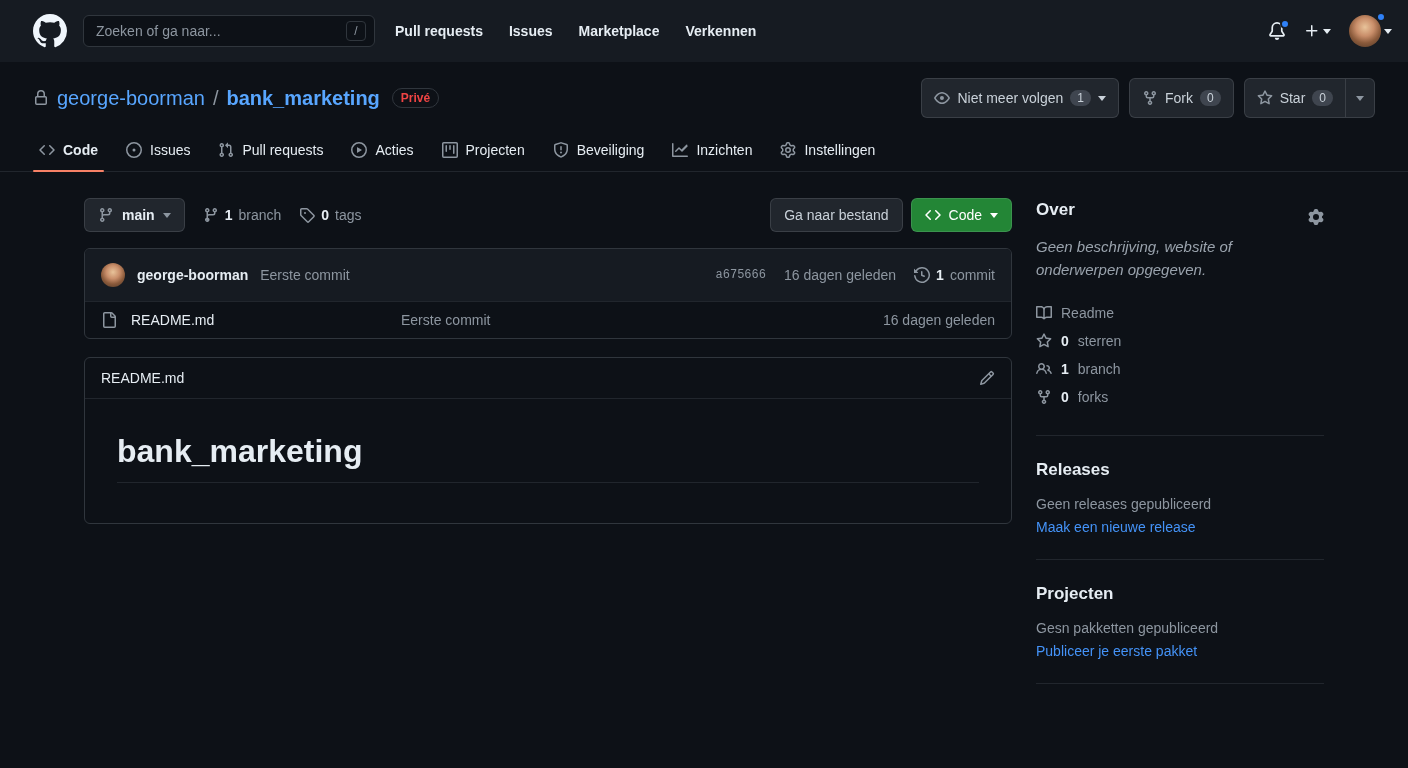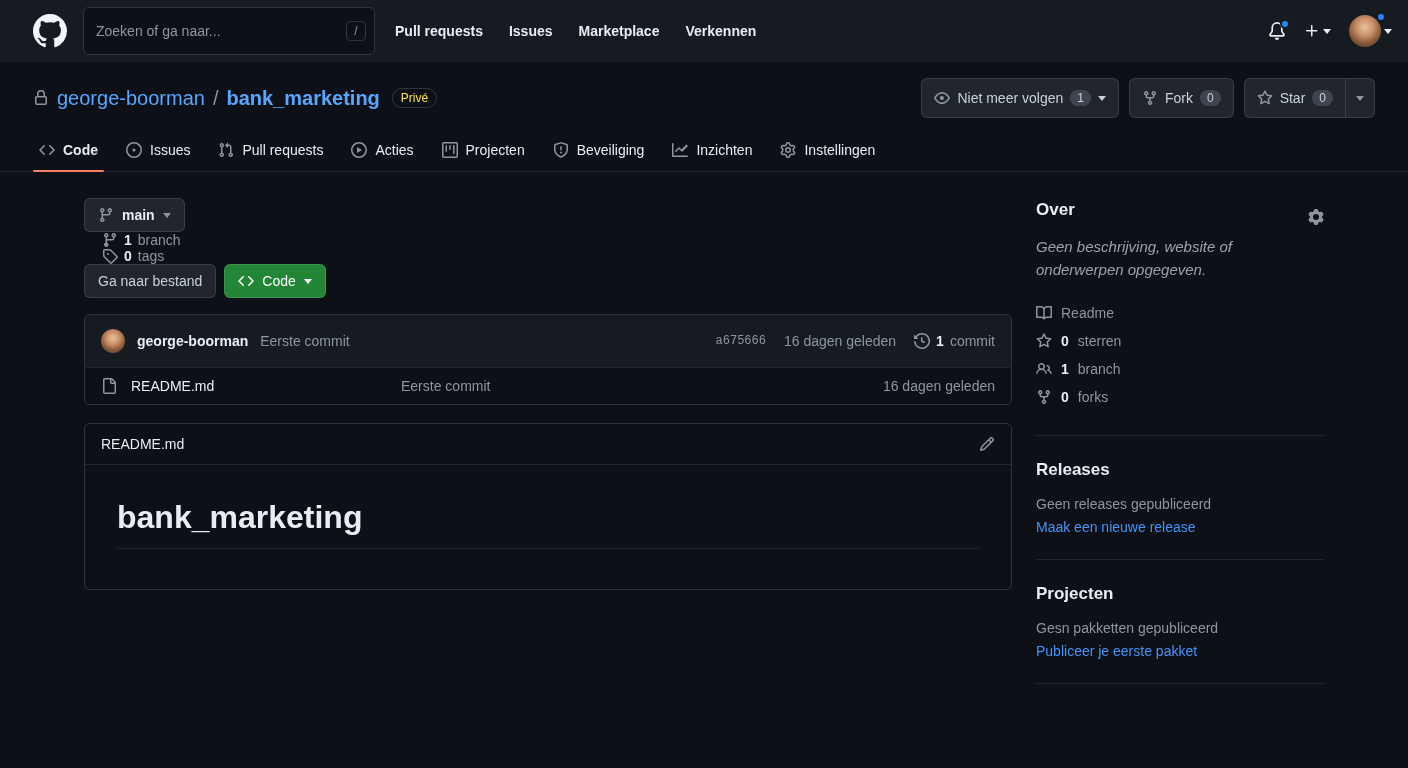--- a/index.html
+++ b/index.html
@@ -9,21 +9,21 @@
     background:#0d1117; color:#e6edf3; font-size:14px;
   }
   svg { display:block; fill:currentColor; }
   .muted { color:#8d96a0; }
   a { text-decoration:none; }
 
   
   .topbar { height:62px; background:#161b22; display:flex; align-items:center;
             padding:0 16px 0 33px; gap:16px; }
   .gh-logo { width:34px; height:34px; color:#f0f6fc; flex:none; cursor:pointer; }
-  .search-box { width:292px; height:48px; background:#0d1117;
+  .search-box { width:292px; height:32px; background:#0d1117;
     border:1px solid #30363d; border-radius:6px; display:flex; align-items:center;
     padding:0 8px 0 12px; gap:8px; }
   .search-box input { flex:1; background:transparent; border:none; outline:none;
     color:#e6edf3; font-size:14px; font-family:inherit; }
   .search-box input::placeholder { color:#8d96a0; }
   .slash-key { width:20px; height:20px; border:1px solid #30363d; border-radius:4px;
     color:#8d96a0; font-size:12px; display:flex; align-items:center; justify-content:center; }
   .top-nav { display:flex; gap:26px; margin-left:4px; }
   .top-nav a { color:#e6edf3; font-weight:700; font-size:14px; }
   .topbar-right { margin-left:auto; display:flex; align-items:center; gap:18px; }
@@ -37,22 +37,22 @@
   .avatar-sm { width:24px; height:24px; border-radius:50%; flex:none;
     background:radial-gradient(circle at 50% 38%, #e8c39a 0%, #c98e6a 35%, #8a5a3b 62%, #4a3526 100%); }
 
   
   .repo-header { display:flex; align-items:center; padding:16px 33px 10px; gap:10px; }
   .breadcrumb { display:flex; align-items:center; gap:8px; font-size:20px; }
   .breadcrumb .lock { color:#8d96a0; }
   .breadcrumb a { color:#58a6ff; }
   .breadcrumb .sep { color:#8d96a0; }
   .breadcrumb .repo-name { font-weight:700; }
-  .badge-pill { font-size:12px; color:#fde047; border:1px solid #30363d;
-    border-radius:999px; padding:2px 8px; margin-left:4px; }
+  .badge-pill { font-size:12px; color:#ef4444; border:1px solid #30363d;
+    border-radius:999px; padding:2px 8px; margin-left:4px;font-weight:bold; }
   .repo-actions { margin-left:auto; display:flex; gap:10px; }
   .action-btn { display:flex; align-items:stretch; background:#21262d;
     border:1px solid rgba(240,246,252,0.12); border-radius:6px; height:40px;
     color:#c9d1d9; font-size:14px; font-weight:500; cursor:pointer; }
   .action-btn .seg { display:flex; align-items:center; gap:7px; padding:0 12px; }
   .action-btn .seg + .seg { border-left:1px solid rgba(240,246,252,0.12); padding:0 10px; }
   .action-btn svg { color:#8d96a0; }
   .counter { background:rgba(110,118,129,0.4); border-radius:999px; font-size:12px;
     font-weight:500; padding:1px 7px; color:#c9d1d9; }
 
@@ -62,21 +62,21 @@
     color:#e6edf3; font-size:14px; cursor:pointer; position:relative; }
   .tab svg { color:#8d96a0; }
   .tab.active { font-weight:700; }
   .tab.active::after { content:""; position:absolute; left:8px; right:8px; bottom:-1px;
     height:2px; background:#f78166; border-radius:3px; }
 
   
   .container { width:1240px; margin:26px auto 0; display:grid;
     grid-template-columns:1fr 288px; column-gap:24px; }
 
-  .branch-row { display:flex; align-items:flex-start; margin-bottom:16px;flex-direction:column; }
+  .branch-row { display:flex; align-items:center; margin-bottom:16px; }
   .btn { display:inline-flex; align-items:center; gap:8px; height:34px; padding:0 13px;
     background:#21262d; border:1px solid rgba(240,246,252,0.12); border-radius:6px;
     color:#c9d1d9; font-size:14px; font-weight:500; cursor:pointer; }
   .btn svg { color:#8d96a0; }
   .btn .caret { border-top-color:#8d96a0; }
   .btn-green { background:#238636; border-color:rgba(240,246,252,0.12); color:#ffffff; }
   .btn-green svg { color:#ffffff; }
   .btn-green .caret { border-top-color:#ffffff; }
   .btn strong { color:#e6edf3; }
   .ref-info { display:flex; align-items:center; gap:6px; color:#8d96a0; margin-left:18px; cursor:pointer; }

